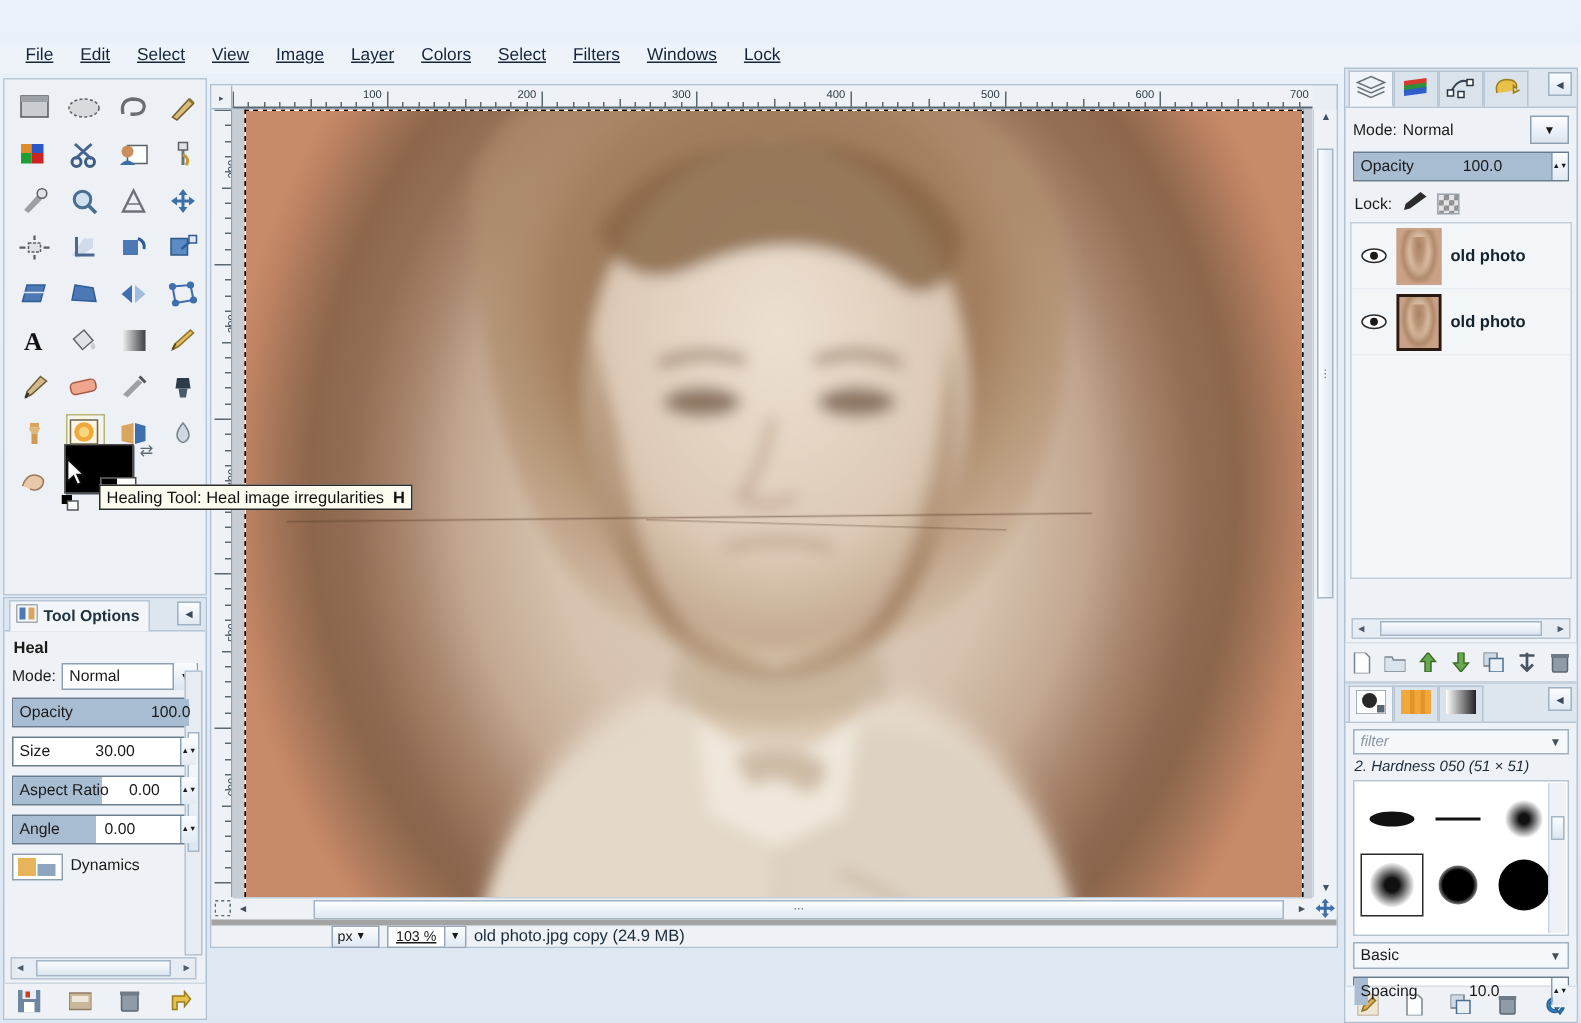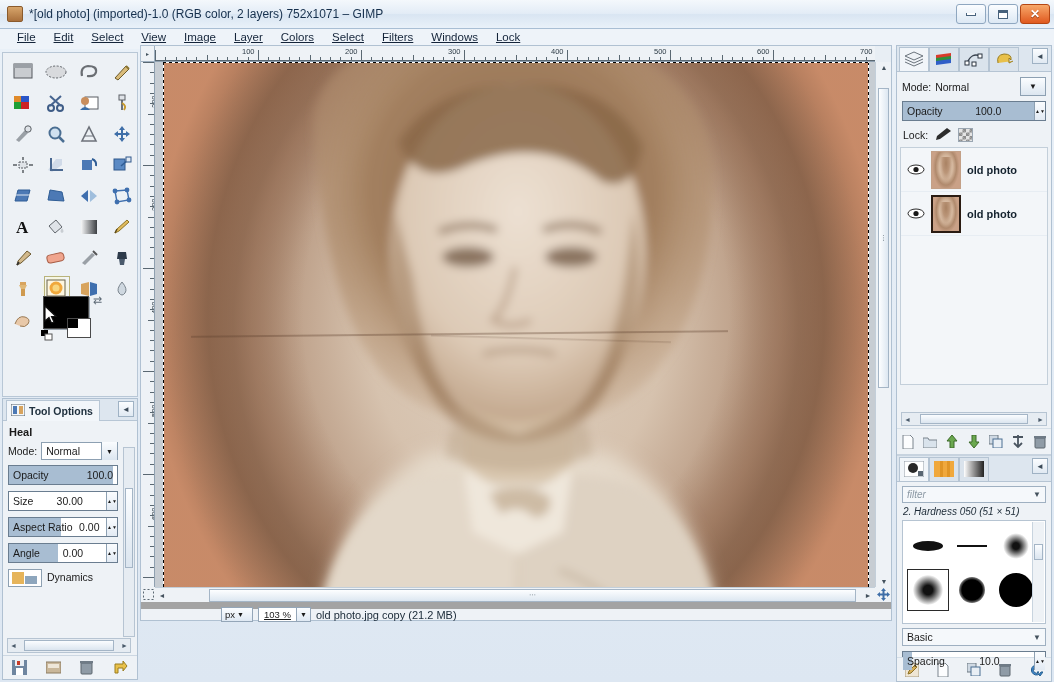--- a/index.html
+++ b/index.html
@@ -61,21 +61,21 @@
   .tooldock { position: absolute; left: 2px; top: 398px; width: 136px; height: 282px;
     background: #eef2f6; border: 1px solid #b0c1d2; }
   .dock-tabbar { height: 22px; background: #dde6ef; border-bottom: 1px solid #b7c6d5;
     display: flex; align-items: center; position: relative; }
   .dock-tab { height: 21px; margin: 1px 0 0 3px; padding: 0 6px 0 4px; background: #f2f6fa;
     border: 1px solid #b7c6d5; border-bottom: none; display: flex; align-items: center; gap: 4px;
     font-size: 10.5px; font-weight: bold; color: #20313f; }
   .dock-menu-btn { position: absolute; right: 3px; top: 2px; width: 16px; height: 16px;
     border: 1px solid #9fb2c4; background: linear-gradient(#fbfdff, #e0e9f2);
     font-size: 8px; display: flex; align-items: center; justify-content: center; color: #3b4a58; }
-  .to-body { padding: 4px 19px 0 5px; position: relative; height: 236px; }
+  .to-body { padding: 4px 5px 0 5px; position: relative; height: 236px; }
   .to-title { font-weight: bold; font-size: 11px; margin: 1px 0 4px 1px; }
   .row { display: flex; align-items: center; gap: 4px; margin-bottom: 5px; }
   .lbl { font-size: 10.5px; }
   .combo { flex: 1; height: 18px; border: 1px solid #8da0b2; background: #fff;
     display: flex; align-items: center; padding-left: 4px; font-size: 10.5px; position: relative; }
   .combo .arr { position: absolute; right: 0; top: -1px; width: 16px; height: 18px;
     background: linear-gradient(#fafcfe, #dce6f0); border-left: 1px solid #8da0b2;
     display: flex; align-items: center; justify-content: center; font-size: 7px; }
   .slider { height: 20px; border: 1px solid #6a7d90; position: relative; background: #fff;
     display: flex; align-items: center; justify-content: space-between; padding: 0 4px;
@@ -99,21 +99,21 @@
     background: #e6ecf2; border: 1px solid #b6c4d2; display: flex; align-items: center;
     justify-content: space-between; padding: 0 2px; font-size: 7px; color: #4a5a6a; }
   .hscroll .thumb { position: absolute; left: 16px; right: 16px; top: 1px; bottom: 1px;
     background: linear-gradient(#fbfdff,#dbe5ef); border: 1px solid #a4b5c6; }
   .hscroll span { position: relative; z-index: 2; }
   .to-btnrow { position: absolute; left: 0; bottom: 0; width: 134px; height: 24px;
     background: #eef2f6; border-top: 1px solid #ccd7e2; display: flex; align-items: center;
     justify-content: space-around; }
 
   
-  .imgwin { position: absolute; left: 140px; top: 45px; width: 752px; height: 576px;
+  .imgwin { position: absolute; left: 140px; top: 56px; width: 752px; height: 576px;
     background: #e8eef4; border: 1px solid #b0c1d2; }
   .ruler-corner { position: absolute; left: 0; top: 0; width: 14px; height: 16px;
     background: #eef2f6; border-right: 1px solid #9fb0c0; border-bottom: 1px solid #9fb0c0;
     display: flex; align-items: center; justify-content: center; font-size: 6px; color: #45545f; }
   .ruler-h { position: absolute; left: 14px; top: 0; right: 16px; height: 16px;
     background: #eef2f6; border-bottom: 1px solid #8fa0b0; overflow: hidden; }
   .ruler-v { position: absolute; left: 0; top: 16px; width: 14px; bottom: 33px;
     background: #eef2f6; border-right: 1px solid #8fa0b0; overflow: hidden; }
   .rtick { position: absolute; background: #5a6872; }
   .rlabel { position: absolute; font-size: 7.5px; color: #2c3a45; }
@@ -152,21 +152,21 @@
     background: linear-gradient(#fdfeff,#dde7f1); border: 1px solid #a4b5c6;
     display: flex; align-items: center; justify-content: center; font-size: 7px; color: #54626e; }
   .vscroll-canvas { position: absolute; right: 0; top: 16px; width: 16px; bottom: 33px;
     background: #eef2f6; border-left: 1px solid #c3cfda; }
   .vsc-thumb { position: absolute; left: 2px; right: 2px; top: 26px; height: 300px;
     background: linear-gradient(90deg,#fdfeff,#dde7f1); border: 1px solid #a4b5c6;
     display: flex; align-items: center; justify-content: center; font-size: 7px; color: #54626e; }
   .vsc-arrow { position: absolute; left: 0; width: 16px; text-align: center; font-size: 7px; color: #44525e; }
 
   .statusbar { position: absolute; left: 0; bottom: 0; width: 750px; height: 18px;
-    background: #eef2f6; border-top: 7px solid #a3a3a3; display: flex; align-items: center;
+    background: #eef2f6; border-top: 4px solid #a3a3a3; display: flex; align-items: center;
     padding-left: 80px; gap: 5px; }
   .unit-box { height: 15px; min-width: 32px; border: 1px solid #94a6b8;
     background: linear-gradient(#fbfdff,#dfe9f3); display: flex; align-items: center;
     gap: 2px; padding: 0 3px; font-size: 9.5px; }
   .zoom-box { height: 15px; border: 1px solid #94a6b8; background: #fff;
     display: flex; align-items: center; font-size: 9.5px; }
   .zoom-box .val { padding: 0 5px; text-decoration: underline; }
   .zoom-box .arr { width: 14px; height: 13px; border-left: 1px solid #94a6b8;
     background: linear-gradient(#fbfdff,#dfe9f3); display: flex; align-items: center;
     justify-content: center; font-size: 7px; }
@@ -238,35 +238,20 @@
     background: #fbfbf0; border: 1px solid #2b2b2b; display: flex; align-items: center;
     padding: 0 4px; font-size: 11px; color: #111; white-space: nowrap; z-index: 40; }
   .tooltip b { margin-left: 6px; }
   .cursor { position: absolute; left: 44px; top: 305px; z-index: 41; }
 </style>
 </head>
 <body>
 
 <div class="app">
 
-  <div class="titlebar">
-    <div class="tb-icon"></div>
-    <div class="tb-title">*[old photo] (imported)-1.0 (RGB color, 2 layers) 752x1071 – GIMP</div>
-    <div class="winbtns">
-      <div class="wbtn">
-          <div class="gl-min"></div>
-        </div>
-      <div class="wbtn">
-          <div class="gl-max"></div>
-        </div>
-      <div class="wbtn close">
-          <div class="gl-x">✕</div>
-        </div>
-    </div>
-  </div>
 
   <div class="menubar">
     <div class="menu-item"><u>File</u></div>
     <div class="menu-item"><u>Edit</u></div>
     <div class="menu-item"><u>Select</u></div>
     <div class="menu-item"><u>View</u></div>
     <div class="menu-item"><u>Image</u></div>
     <div class="menu-item"><u>Layer</u></div>
     <div class="menu-item"><u>Colors</u></div>
     <div class="menu-item"><u>Select</u></div>
@@ -830,21 +815,21 @@
 
     <div class="statusbar">
       <div class="unit-box">
         <span>px</span>
         <span style="font-size:7px">▼</span>
       </div>
       <div class="zoom-box">
         <span class="val">103 %</span>
         <span class="arr">▼</span>
       </div>
-      <div class="status-text">old photo.jpg copy (21.2 MB)</div>
+      <div class="status-text">old photo.jpg copy (24.9 MB)</div>
     </div>
   </div>
 
   <div class="rdock">
     <div class="rdock-top">
       <div class="rtabs">
         <div class="rtab sel">
           <span><svg width="20" height="16">
                 <path d="M10 1 L19 5 L10 9 L1 5 Z" fill="#eef2f6" stroke="#6a737c"></path>
                 <path d="M1 8 L10 12 L19 8" fill="none" stroke="#6a737c"></path>
@@ -1082,14 +1067,18 @@
           </span>
       </div>
     </div>
   </div>
 
   <div class="cursor">
     <svg width="14" height="20">
         <path d="M1 1 L1 16 L5 12.5 L7.5 18 L10 17 L7.5 11.5 L12 11.5 Z" fill="#fff" stroke="#111" stroke-width="1.2"></path>
       </svg>
   </div>
+  <div class="tooltip">
+    <span>Healing Tool: Heal image irregularities</span>
+    <b>H</b>
+  </div>
 
 </div>
 
 </body></html>

